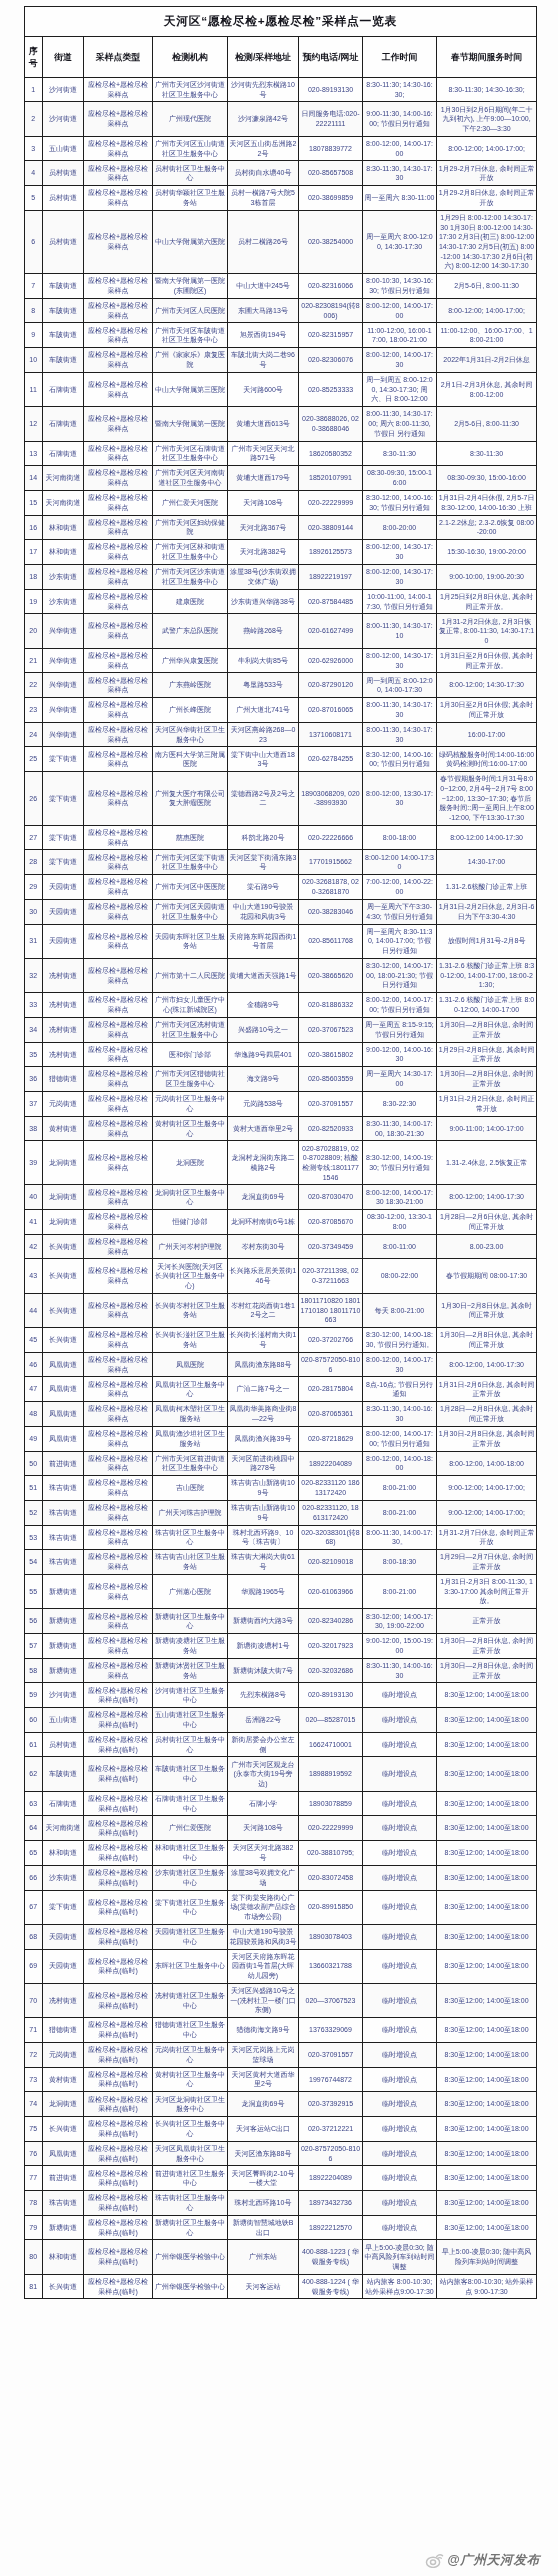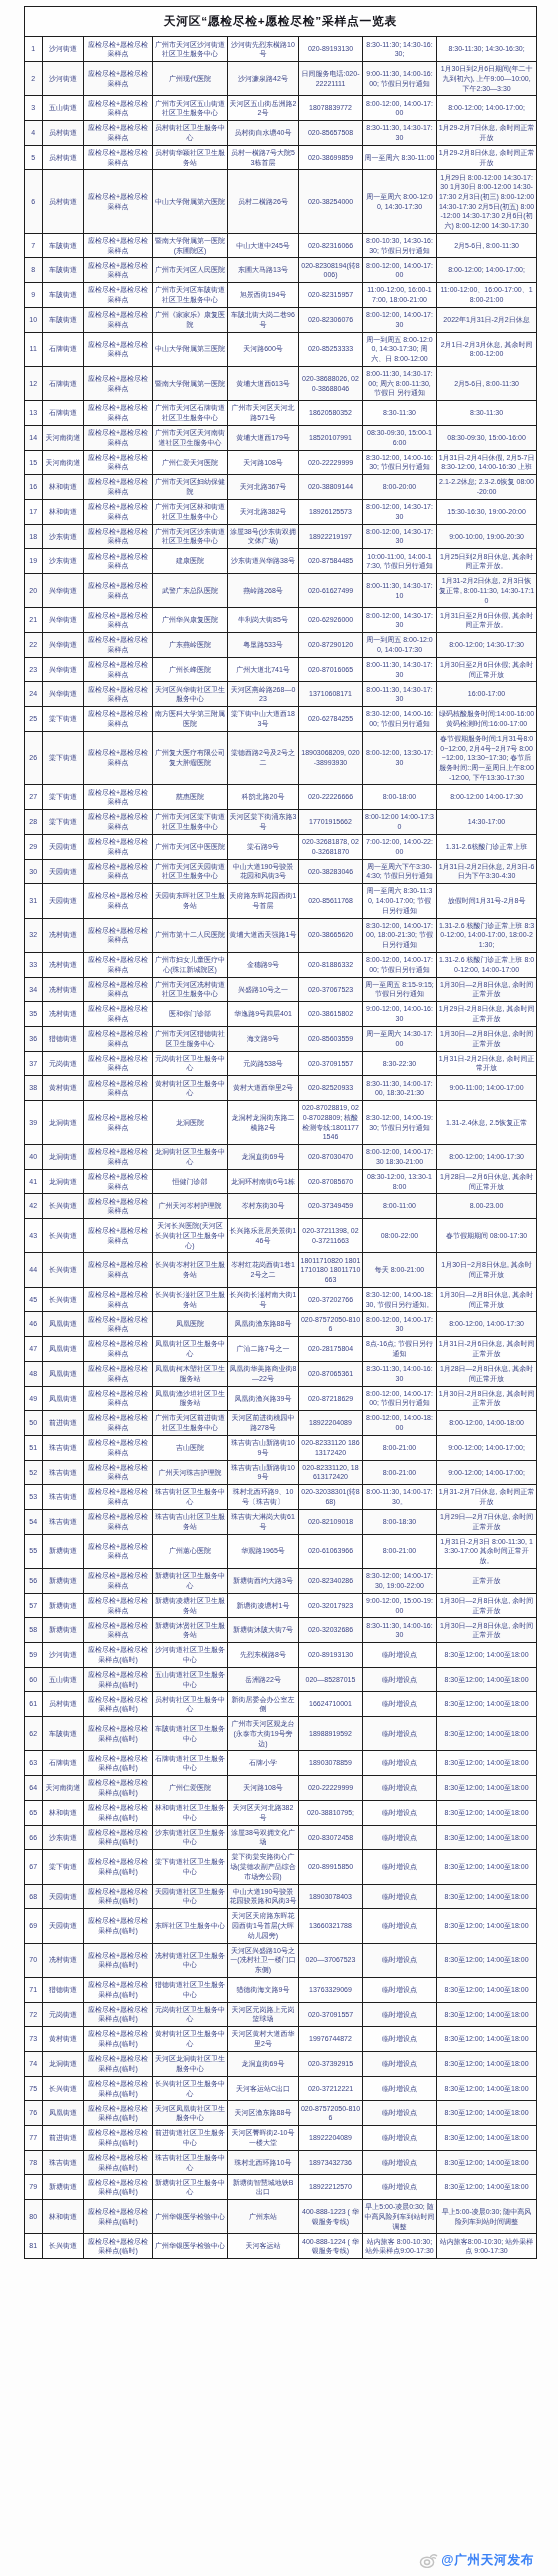--- a/index.html
+++ b/index.html
@@ -32,28 +32,29 @@
     font-size:11.8px;
     font-weight:bold;
     color:#15151d;
     padding:6.6px 1.5px;
     letter-spacing:0.7px;
     margin-left:21px;
   }
   tr:nth-child(even) td{background:#fafafa;}
   .watermark{
     position:absolute;
-    right:24px;
+    right:18px;
     bottom:7.4px;
     display:flex;
     align-items:center;
     gap:3px;
-    color:#3b82f6;
+    color:#737373;
     font-size:12.6px;
     font-weight:bold;
+    font-style:italic;
     letter-spacing:0.7px;
   }
   .wm-icon{display:inline-block;line-height:0;}
 </style>
 </head>
 <body>
 
 <div class="page">
   <div class="table-wrap">
     <table>
@@ -64,20 +65,30 @@
         <col style="width:75px">
         <col style="width:71px">
         <col style="width:64px">
         <col style="width:74px">
         <col style="width:100px">
       </colgroup>
       <thead>
         <tr>
           <td class="title-cell" colspan="8">天河区“愿检尽检+愿检尽检”采样点一览表</td>
         </tr>
+        <tr>
+          <th>序号</th>
+          <th>街道</th>
+          <th>采样点类型</th>
+          <th>检测机构</th>
+          <th>检测/采样地址</th>
+          <th>预约电话/网址</th>
+          <th>工作时间</th>
+          <th>春节期间服务时间</th>
+        </tr>
       </thead>
       <tbody>
           <tr>
             <td>1</td>
             <td>沙河街道</td>
             <td>应检尽检+愿检尽检采样点</td>
             <td>广州市天河区沙河街道社区卫生服务中心</td>
             <td>沙河街先烈东横路10号</td>
             <td>020-89193130</td>
             <td>8:30-11:30; 14:30-16:30;</td>

